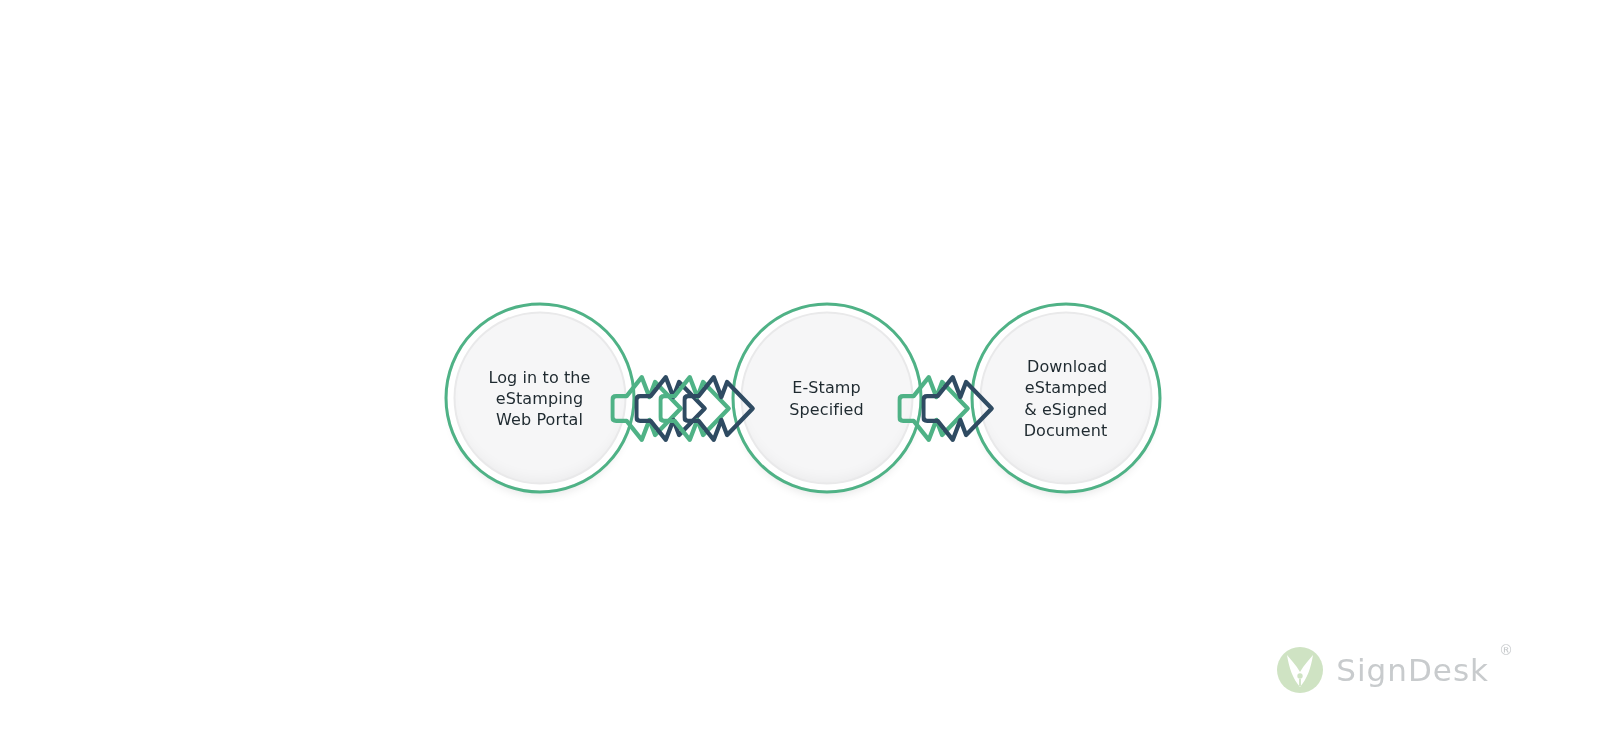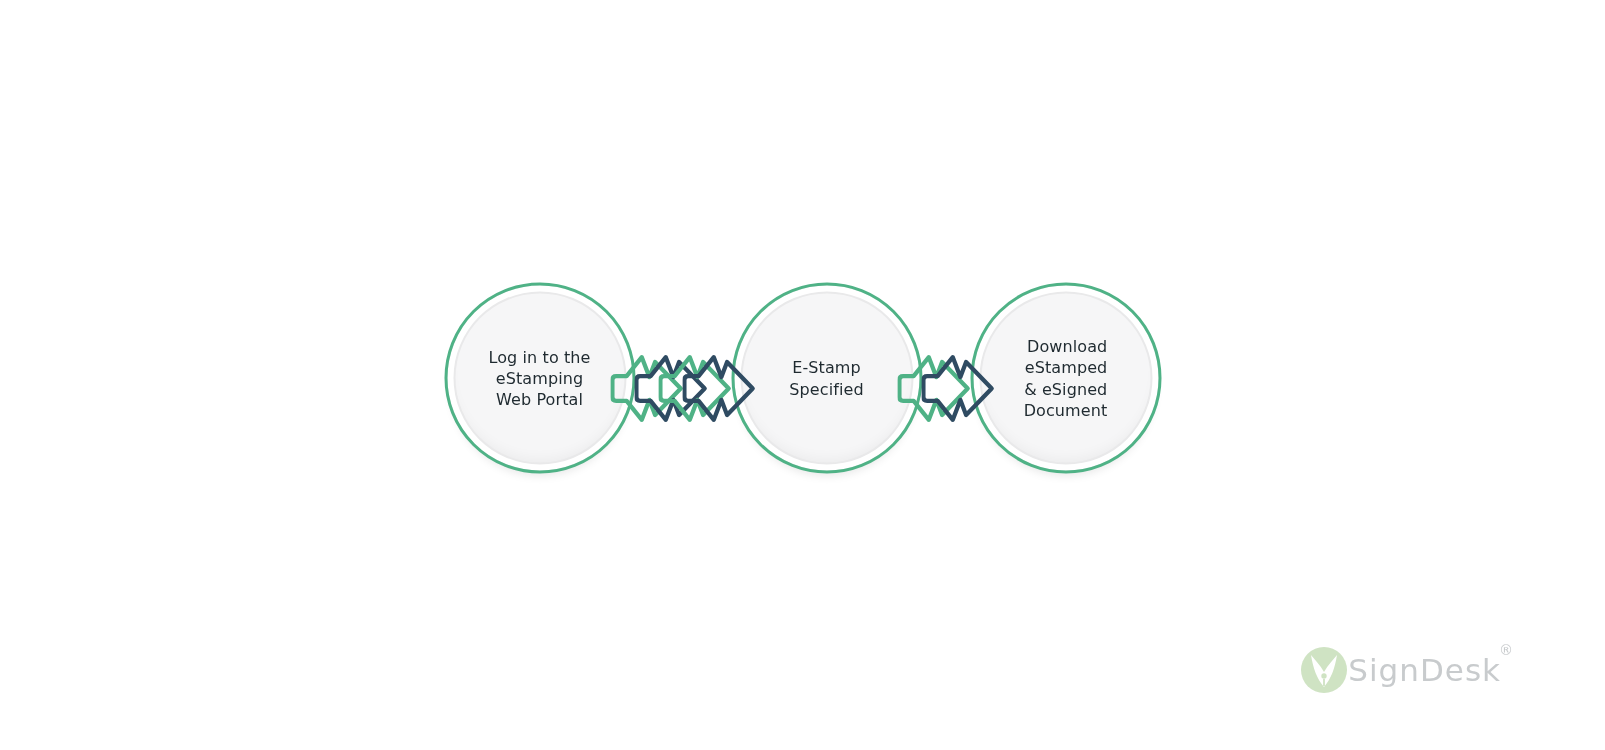--- a/index.html
+++ b/index.html
@@ -1,21 +1,21 @@
 <!DOCTYPE html>
 <html style="--color-green: #4FB286; --color-navy: #2F4B62; --color-text: #1F2A30; --color-circle_fill: #F6F6F7; --color-logo_green: #CFE3C3; --color-logo_gray: #C8CBCD; --color-background: #FFFFFF;"><head>
 <meta charset="utf-8">
 <style>
   html,body{margin:0;padding:0;}
   body{
     width:1605px;height:750px;position:relative;overflow:hidden;
     background:#ffffff;
     font-family:"DejaVu Sans","Liberation Sans",sans-serif;
   }
-  .canvas{position:absolute;inset:0;}
+  .canvas{position:absolute;inset:0;margin-top:20px;}
 
   
   .flow{
     position:absolute;top:378px;left:50%;
     transform:translate(-50%,-50%);
     display:flex;align-items:center;
   }
   .step{
     flex:none;position:relative;z-index:1;
     width:191px;height:191px;box-sizing:border-box;
@@ -45,21 +45,21 @@
     fill:none;
     stroke:var(--c,#4FB286);
     stroke-width:4.5;
     stroke-linejoin:round;
     stroke-linecap:round;
   }
 
   
   .logo{
     position:absolute;right:92px;bottom:56px;
-    display:flex;align-items:center;gap:0;
+    display:flex;align-items:center;gap:12px;
   }
   .logo-icon{width:48px;height:48px;display:block;}
   .logo-icon .disc{fill:var(--color-logo_green,#cfe3c3);}
   .logo-icon .nib{fill:#ffffff;}
   .logo-icon .hole{fill:var(--color-logo_green,#cfe3c3);}
   .logo-icon .slit{stroke:var(--color-logo_green,#cfe3c3);stroke-width:1.8;}
   .logo-text{
     font-size:31px;font-weight:500;letter-spacing:1px;
     color:var(--color-logo_gray,#c8cbcd);
   }

